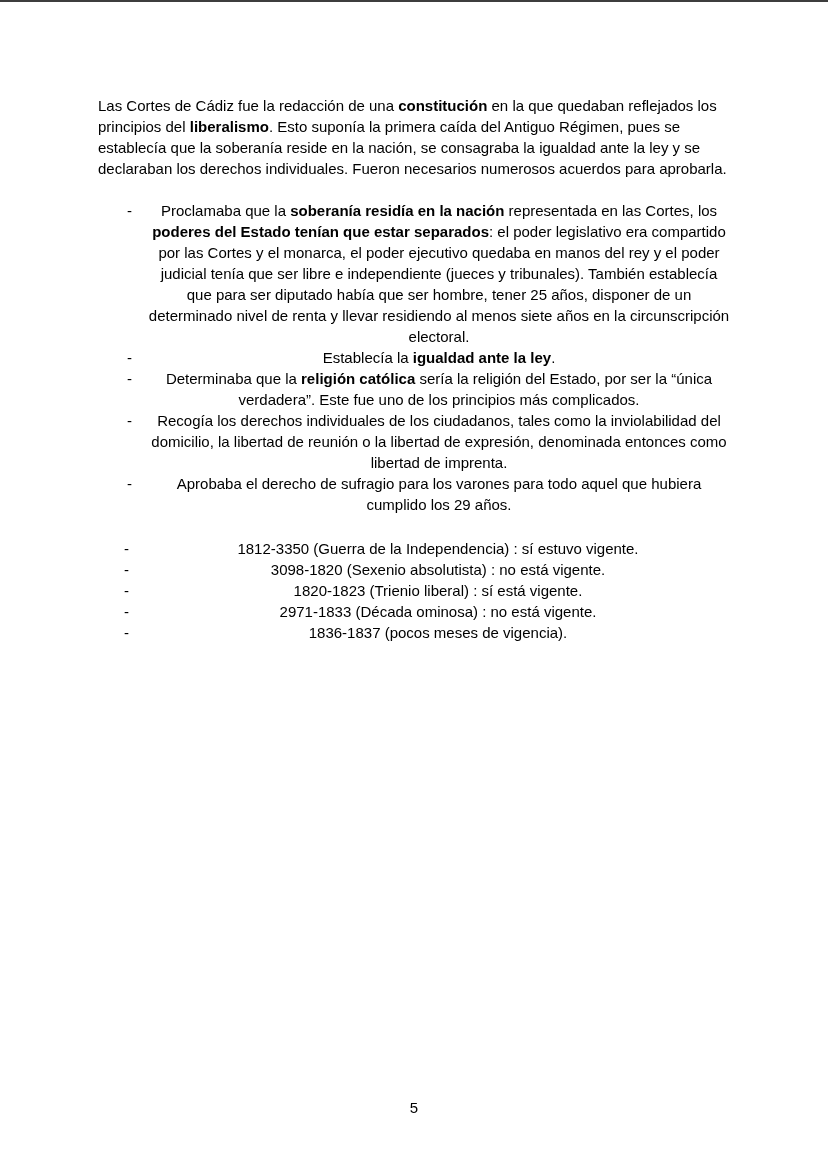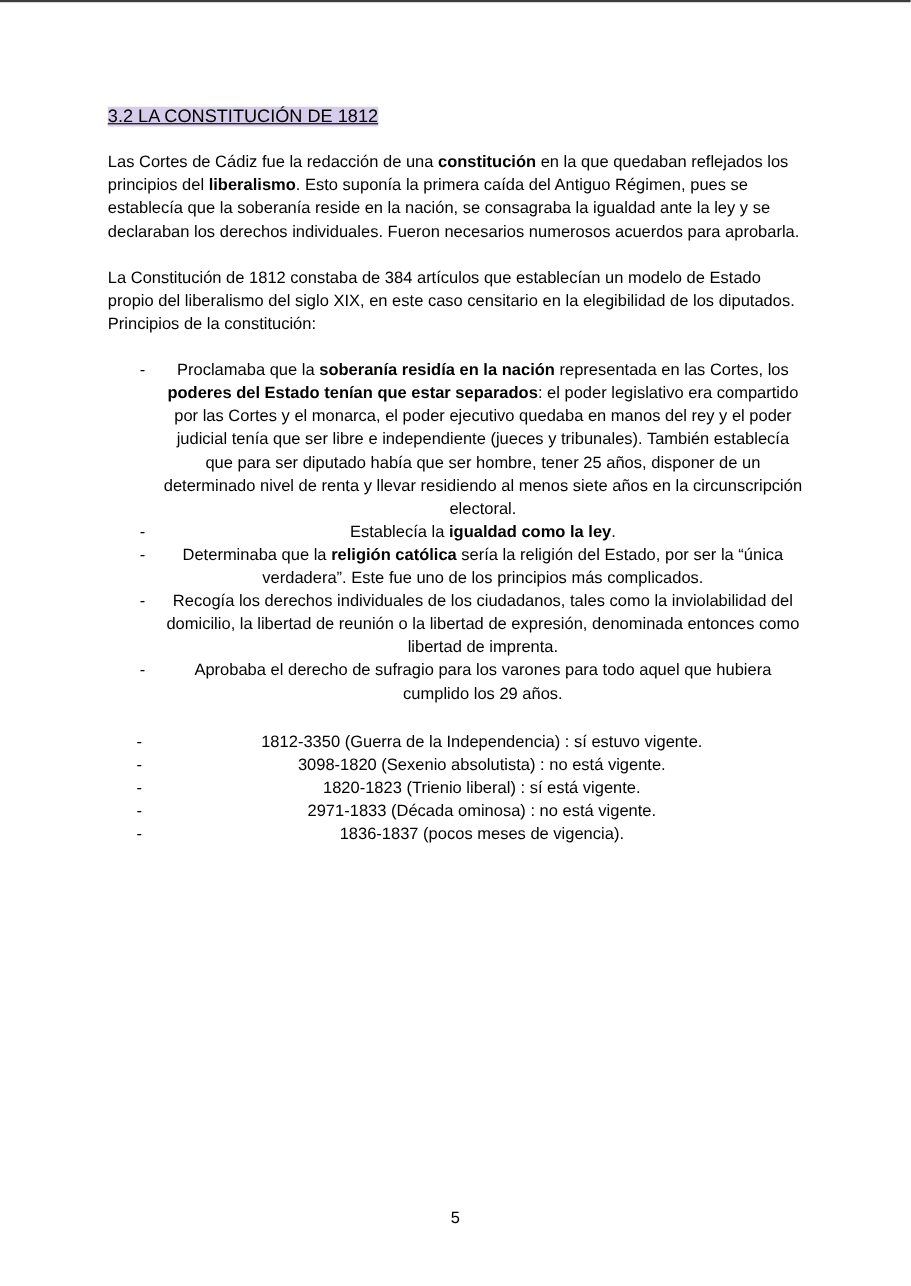--- a/index.html
+++ b/index.html
@@ -50,36 +50,32 @@
     font-size: 15px;
     line-height: 18px;
   }
 </style>
 </head>
 <body>
 
 <div class="page">
   <div class="content">
 
-    <h1 class="doc-title">
-      <span class="hl" style="background-color: rgb(213, 205, 233);">3.2 LA CONSTITUCIÓN DE 1812</span>
-    </h1>
 
     <p class="para"><span>Las Cortes de Cádiz fue la redacción de una </span><span class="b">constitución</span><span> en la que quedaban reflejados los principios del </span><span class="b">liberalismo</span><span>. Esto suponía la primera caída del Antiguo Régimen, pues se establecía que la soberanía reside en la nación, se consagraba la igualdad ante la ley y se declaraban los derechos individuales. Fueron necesarios numerosos acuerdos para aprobarla.</span></p>
 
-    <p class="para"><span>La Constitución de 1812 constaba de 384 artículos que establecían un modelo de Estado propio del liberalismo del siglo XIX, en este caso censitario en la elegibilidad de los diputados. Principios de la constitución:</span></p>
 
     <div class="dash-list">
       <div class="li">
         <span class="marker">-</span>
         <span class="li-text"><span>Proclamaba que la </span><span class="b">soberanía residía en la nación</span><span> representada en las Cortes, los </span><span class="b">poderes del Estado tenían que estar separados</span><span>: el poder legislativo era compartido por las Cortes y el monarca, el poder ejecutivo quedaba en manos del rey y el poder judicial tenía que ser libre e independiente (jueces y tribunales). También establecía que para ser diputado había que ser hombre, tener 25 años, disponer de un determinado nivel de renta y llevar residiendo al menos siete años en la circunscripción electoral.</span></span>
       </div>
       <div class="li">
         <span class="marker">-</span>
-        <span class="li-text"><span>Establecía la </span><span class="b">igualdad como la ley</span><span>.</span></span>
+        <span class="li-text"><span>Establecía la </span><span class="b">igualdad ante la ley</span><span>.</span></span>
       </div>
       <div class="li">
         <span class="marker">-</span>
         <span class="li-text"><span>Determinaba que la </span><span class="b">religión católica</span><span> sería la religión del Estado, por ser la “única verdadera”. Este fue uno de los principios más complicados.</span></span>
       </div>
       <div class="li">
         <span class="marker">-</span>
         <span class="li-text"><span>Recogía los derechos individuales de los ciudadanos, tales como la inviolabilidad del domicilio, la libertad de reunión o la libertad de expresión, denominada entonces como libertad de imprenta.</span></span>
       </div>
       <div class="li">

